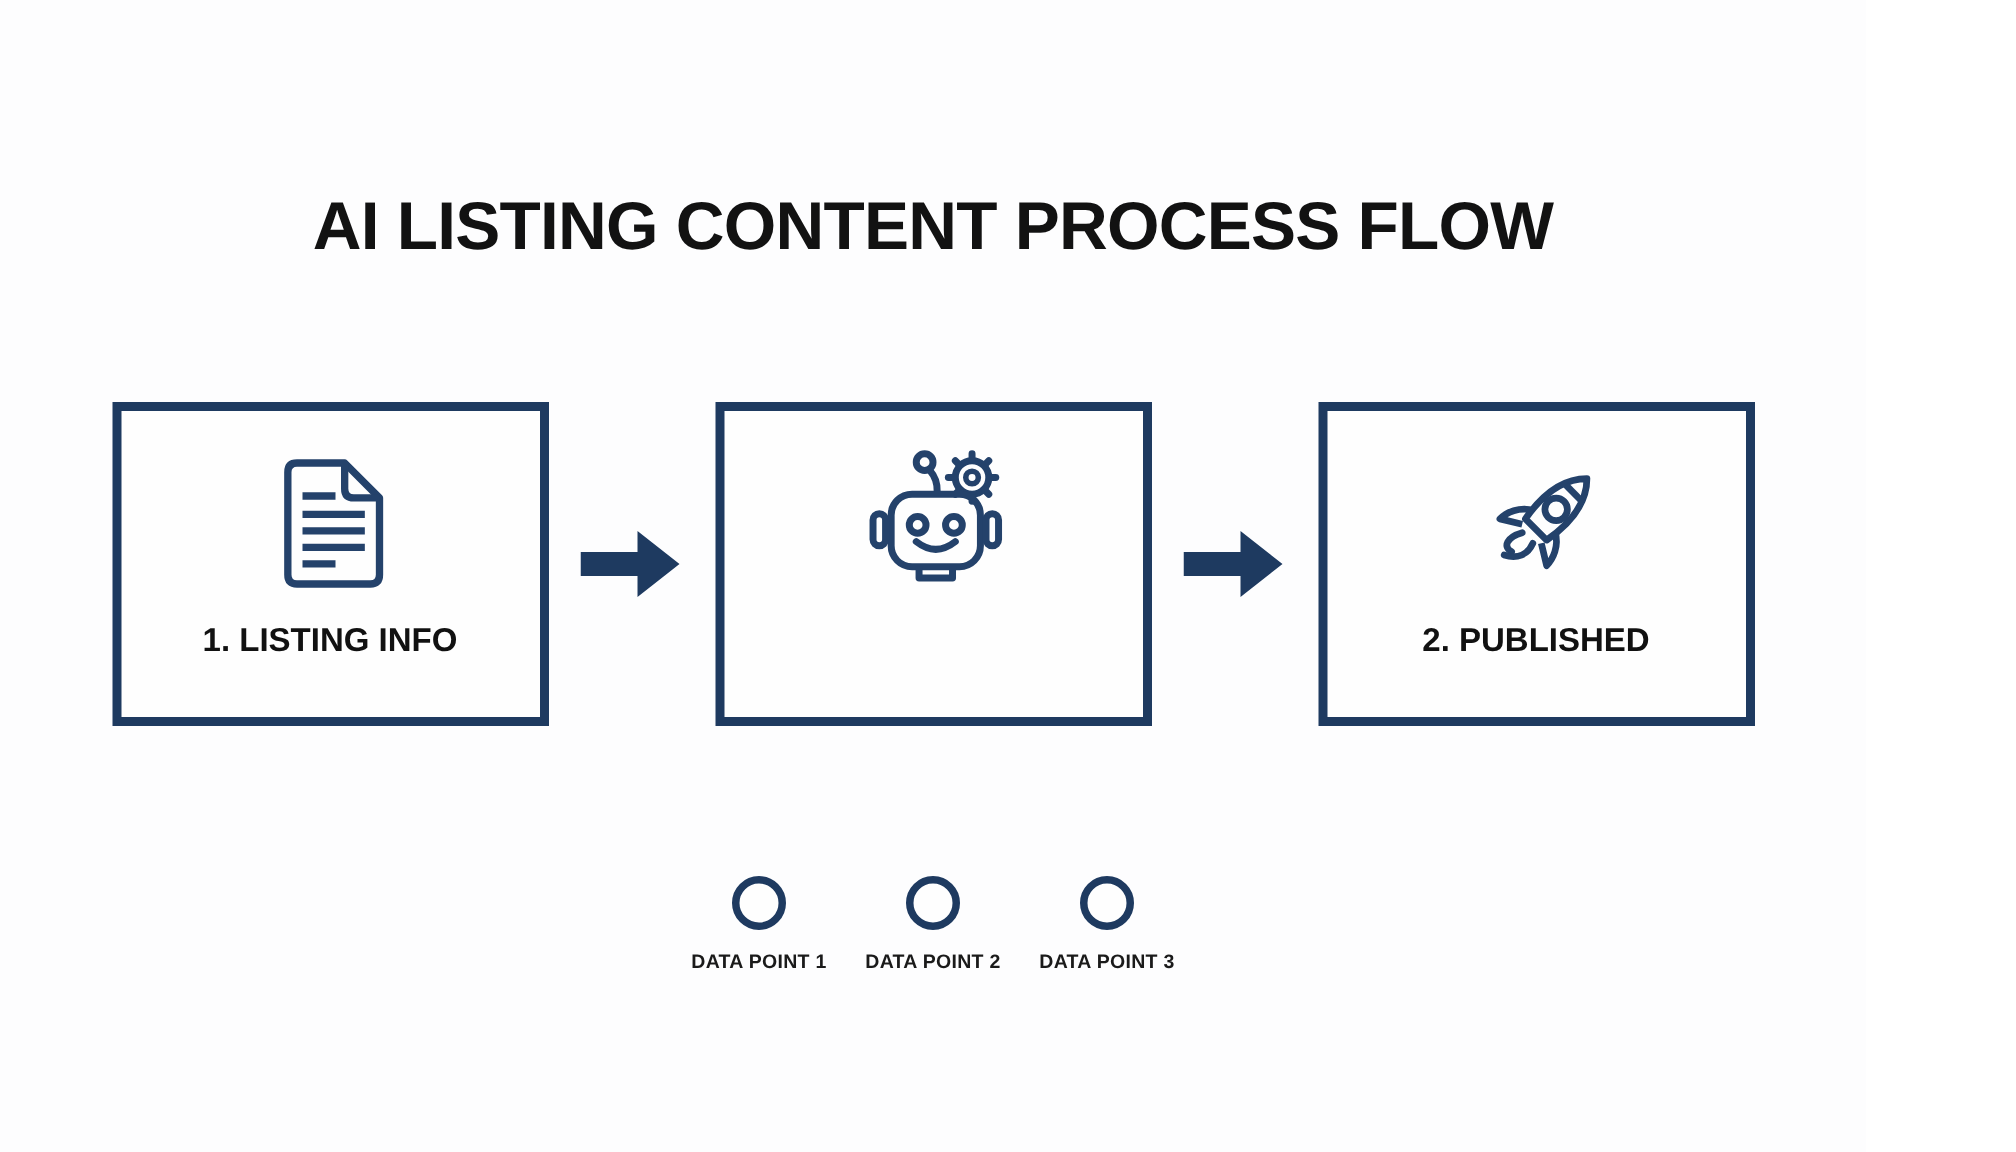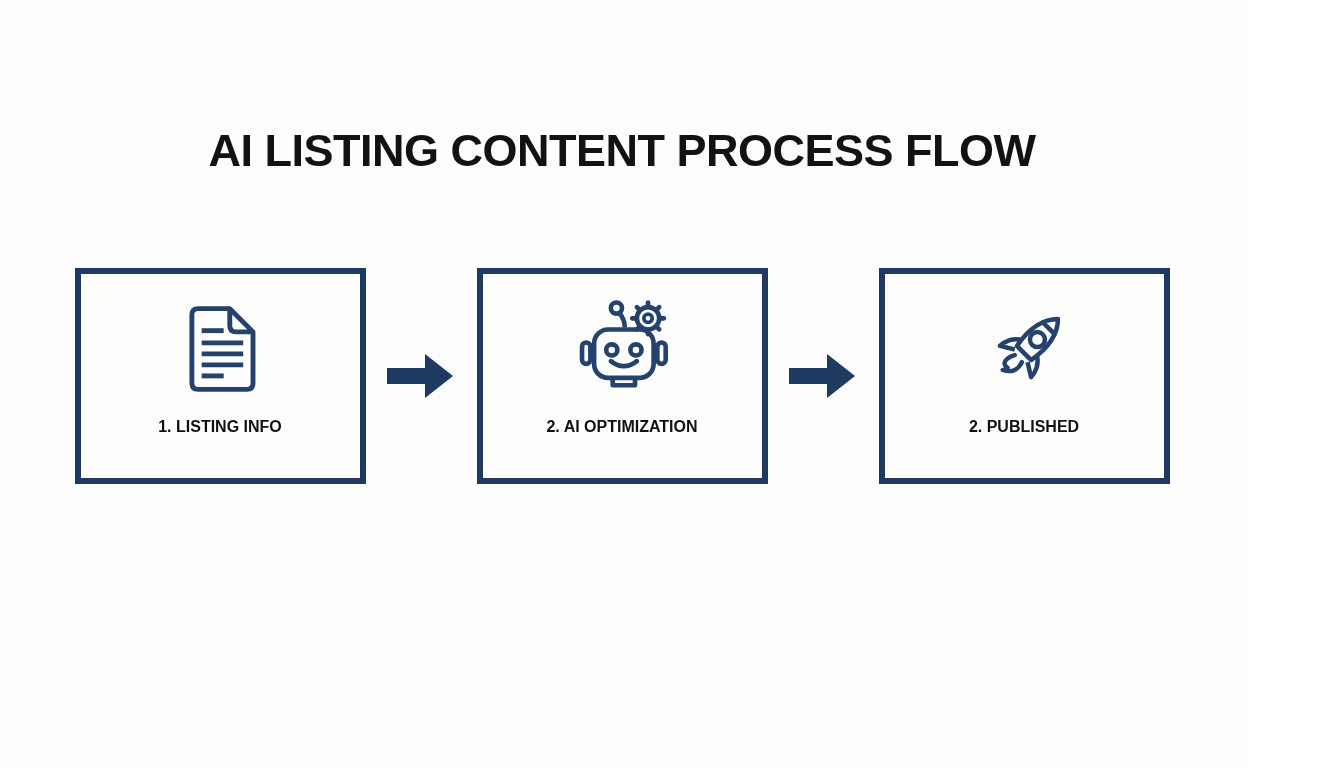--- a/index.html
+++ b/index.html
@@ -49,21 +49,21 @@
     padding-top: 24px;
   }
   .icon-wrap {
     height: 102px;
     display: flex;
     align-items: center;
     justify-content: center;
   }
   .step-label {
     margin-top: 14px;
-    font-size: 16px;
+    font-size: 22px;
     line-height: 26px;
     font-weight: 700;
     letter-spacing: 0px;
     color: #111111;
     white-space: nowrap;
   }
   .arrow-gap {
     width: 111px;
     display: flex;
     align-items: center;
@@ -160,21 +160,20 @@
           <rect x="98" y="50" width="9" height="23" rx="4.5" stroke="#24426b" stroke-width="5"></rect>
 
           <circle cx="49" cy="58" r="6" stroke="#24426b" stroke-width="5"></circle>
           <circle cx="75" cy="58" r="6" stroke="#24426b" stroke-width="5"></circle>
 
           <path d="M48 70 Q62 81 76 70" stroke="#24426b" stroke-width="5" stroke-linecap="round"></path>
 
           <path d="M50 88 V96 H74 V88" stroke="#24426b" stroke-width="5" stroke-linejoin="round"></path>
         </svg>
       </div>
-      <div class="step-label">2. AI OPTIMIZATION</div>
     </div>
 
     <div class="arrow-gap">
       <svg width="68" height="48" viewBox="0 0 68 48">
         <polygon points="0,16 38,16 38,2 66,24 38,46 38,32 0,32" fill="#1e3a60"></polygon>
       </svg>
     </div>
 
     <div class="step-box">
       <div class="icon-wrap">
@@ -193,14 +192,28 @@
             <path d="M45 62 C40 71 42 78 49 76" stroke-linecap="round"></path>
             <path d="M55 62 C58 70 55 77 47 81" stroke-linecap="round"></path>
           </g>
         </svg>
       </div>
       <div class="step-label">2. PUBLISHED</div>
     </div>
 
   </div>
 
+  <div class="legend-row">
+    <div class="legend-item">
+      <div class="legend-circle"></div>
+      <div class="legend-label">DATA POINT 1</div>
+    </div>
+    <div class="legend-item">
+      <div class="legend-circle"></div>
+      <div class="legend-label">DATA POINT 2</div>
+    </div>
+    <div class="legend-item">
+      <div class="legend-circle"></div>
+      <div class="legend-label">DATA POINT 3</div>
+    </div>
+  </div>
 
 </div>
 
 </body></html>

